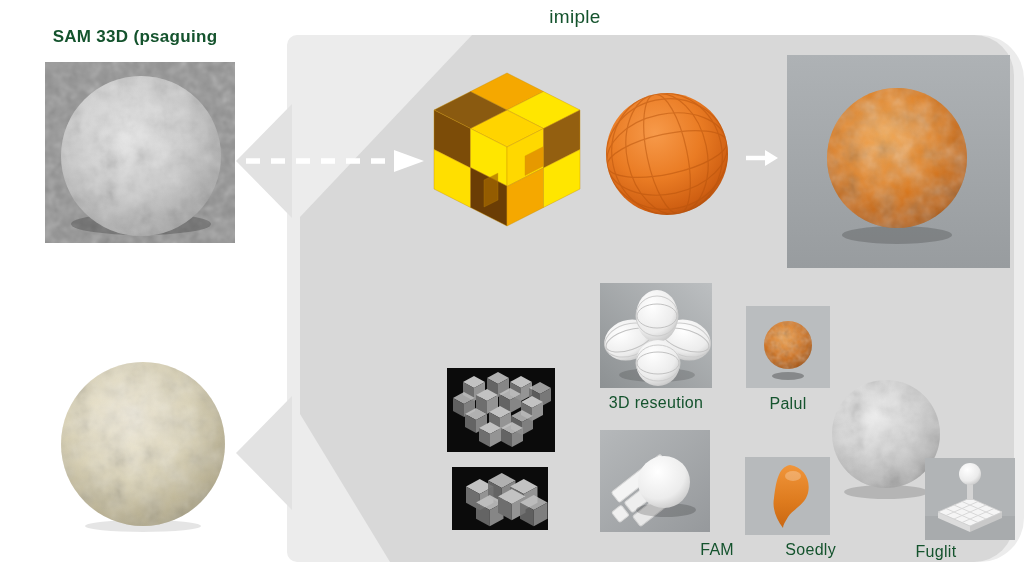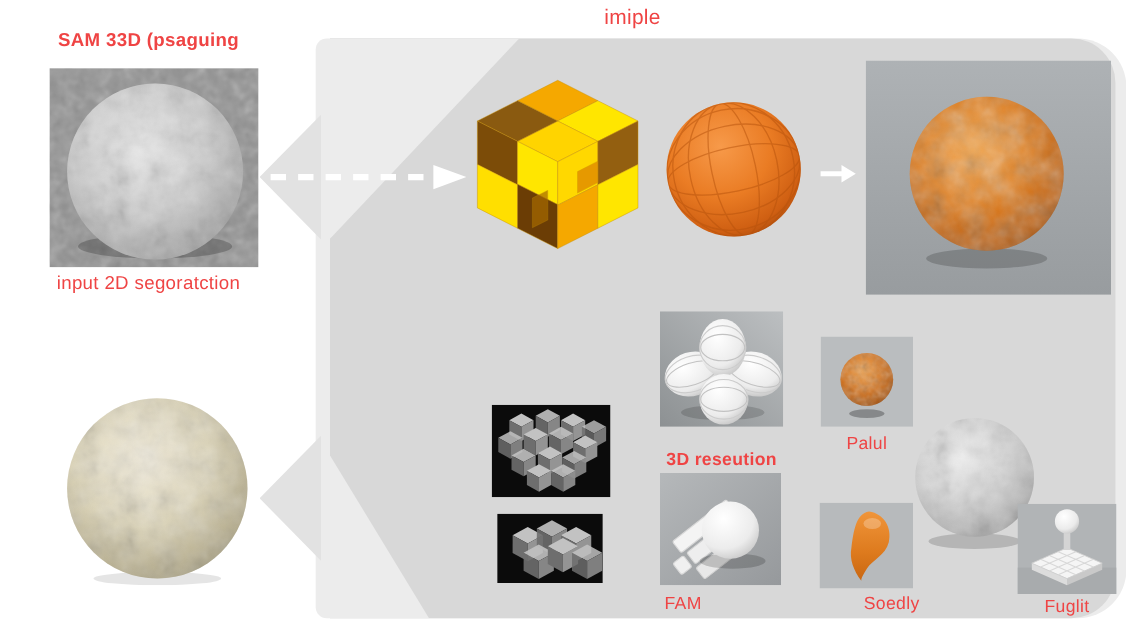--- a/index.html
+++ b/index.html
@@ -1,19 +1,19 @@
 <!DOCTYPE html>
 <html><head>
 <meta charset="utf-8">
 <style>
   html,body{margin:0;padding:0;background:#fff;}
   #stage{position:relative;width:1024px;height:585px;overflow:hidden;
          font-family:"Liberation Sans", sans-serif;color:#3a3a3a;background:#fff;}
   .abs{position:absolute;}
-  .lbl{position:absolute;text-align:center;color:#ef4444;letter-spacing:.3px;}
+  .lbl{position:absolute;text-align:center;color:#14532d;letter-spacing:.3px;}
   .lbl-sm{font-size:16px;}
   .lbl-md{font-size:17px;}
   .lbl-title{font-size:19px;}
   .tri-left{clip-path:polygon(100% 0,100% 100%,0 50%);}
   .cutA{clip-path:polygon(0 0,100% 0,0 100%);}
   .cutB{clip-path:polygon(0 0,100% 100%,0 100%);}
   svg{display:block;}
 </style>
 </head>
 <body>
@@ -39,21 +39,20 @@
 
   <div class="abs" style="left:287px;top:35px;width:737px;height:527px;background:#ececec;border-radius:10px 44px 44px 10px;"></div>
   <div class="abs tri-left" style="left:236px;top:104px;width:56px;height:114px;background:#e2e2e2;"></div>
   <div class="abs tri-left" style="left:236px;top:396px;width:56px;height:114px;background:#e2e2e2;"></div>
   <div class="abs" style="left:300px;top:35px;width:714px;height:527px;background:#d8d8d8;border-radius:0 40px 40px 0;"></div>
   <div class="abs cutA" style="left:300px;top:35px;width:172px;height:182px;background:#ececec;"></div>
   <div class="abs cutB" style="left:300px;top:414px;width:90px;height:148px;background:#ececec;"></div>
 
   <div class="lbl lbl-title" style="left:462px;top:6px;width:226px;">imiple</div>
   <div class="lbl lbl-md" style="left:28px;top:27px;width:214px;font-weight:bold;">SAM 33D (psaguing</div>
-  <div class="lbl lbl-md" style="left:28px;top:248px;width:214px;">input 2D segoratction</div>
 
   <div class="abs" style="left:45px;top:62px;">
     <svg width="190" height="181" viewBox="0 0 190 181">
       <defs>
         <radialGradient id="gSph1" cx="42%" cy="36%" r="75%">
           <stop offset="0" stop-color="#ebebeb"></stop>
             <stop offset="0.55" stop-color="#c9c9c9"></stop>
           <stop offset="0.85" stop-color="#a3a3a3"></stop>
             <stop offset="1" stop-color="#8d8d8d"></stop>
         </radialGradient>
@@ -210,21 +209,21 @@
           <ellipse cx="57" cy="33" rx="21" ry="20" fill="none" stroke="#cccccc" stroke-width="1"></ellipse>
         </g>
         <g>
           <ellipse cx="58" cy="80" rx="22" ry="23"></ellipse>
           <ellipse cx="58" cy="80" rx="21" ry="11" fill="none" stroke="#c2c2c2" stroke-width="1"></ellipse>
           <ellipse cx="58" cy="80" rx="22" ry="18" fill="none" stroke="#cccccc" stroke-width="1"></ellipse>
         </g>
       </g>
     </svg>
   </div>
-  <div class="lbl lbl-sm" style="left:583px;top:410px;width:146px;font-weight:bold;">3D reseution</div>
+  <div class="lbl lbl-sm" style="left:583px;top:394px;width:146px;">3D reseution</div>
 
   <div class="abs" style="left:746px;top:306px;">
     <svg width="84" height="82" viewBox="0 0 84 82">
       <defs>
         <radialGradient id="gOr3" cx="42%" cy="34%" r="75%">
           <stop offset="0" stop-color="#f0a04a"></stop>
             <stop offset="0.55" stop-color="#d2701a"></stop>
           <stop offset="1" stop-color="#9a4b0c"></stop>
         </radialGradient>
         <clipPath id="cOr3">
@@ -295,21 +294,21 @@
       <g transform="rotate(-38 50 60)">
         <rect x="18" y="38" width="62" height="13" rx="2" fill="#f4f4f4" stroke="#d9d9d9"></rect>
         <rect x="6" y="54" width="12" height="13" rx="2" fill="#f0f0f0" stroke="#d9d9d9"></rect>
         <rect x="22" y="54" width="62" height="13" rx="2" fill="#eeeeee" stroke="#d6d6d6"></rect>
         <rect x="20" y="70" width="56" height="13" rx="2" fill="#e8e8e8" stroke="#d2d2d2"></rect>
       </g>
       <ellipse cx="66" cy="80" rx="30" ry="7" fill="#000" opacity="0.18"></ellipse>
       <circle cx="64" cy="52" r="26" fill="url(#gW2)"></circle>
     </svg>
   </div>
-  <div class="lbl lbl-sm" style="left:564px;top:541px;width:114px;">FAM</div>
+  <div class="lbl lbl-sm" style="left:620px;top:541px;width:114px;text-align:right;">FAM</div>
 
   <div class="abs" style="left:745px;top:457px;">
     <svg width="85" height="78" viewBox="0 0 85 78">
       <defs>
         <linearGradient id="gOr4" x1="0" y1="0" x2="0" y2="1">
           <stop offset="0" stop-color="#f0953a"></stop>
             <stop offset="0.6" stop-color="#dd7a1d"></stop>
           <stop offset="1" stop-color="#c96712"></stop>
         </linearGradient>
       </defs>
@@ -356,15 +355,15 @@
       <g transform="translate(45,54)">
         <polygon points="-32,0 0,14 0,20 -32,6" fill="#dcdcdc"></polygon>
         <polygon points="0,14 32,0 32,6 0,20" fill="#c9c9c9"></polygon>
         <polygon points="0,-14 32,0 0,14 -32,0" fill="#f5f5f5" stroke="#cfcfcf" stroke-width="0.8"></polygon>
         <path d="M-24,-3.5 L8,10.5 M-16,-7 L16,7 M-8,-10.5 L24,3.5 M-24,3.5 L8,-10.5 M-16,7 L16,-7 M-8,10.5 L24,-3.5" stroke="#d8d8d8" stroke-width="1" fill="none"></path>
         <rect x="-3" y="-34" width="6" height="22" fill="#d4d4d4"></rect>
         <circle cx="0" cy="-38" r="11" fill="url(#gW3)"></circle>
       </g>
     </svg>
   </div>
-  <div class="lbl lbl-sm" style="left:918px;top:543px;width:104px;">Fuglit</div>
+  <div class="lbl lbl-sm" style="left:884px;top:543px;width:104px;">Fuglit</div>
 
 </div>
 
 </body></html>

